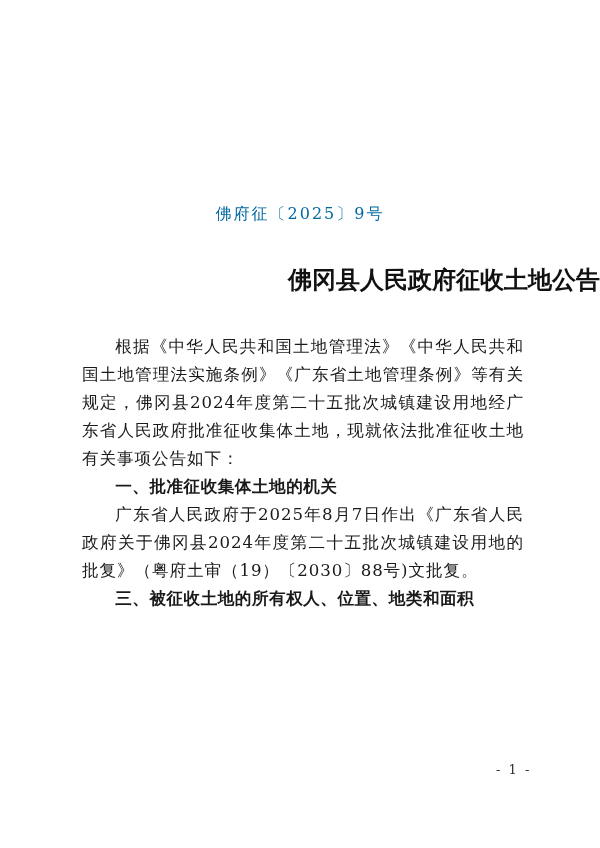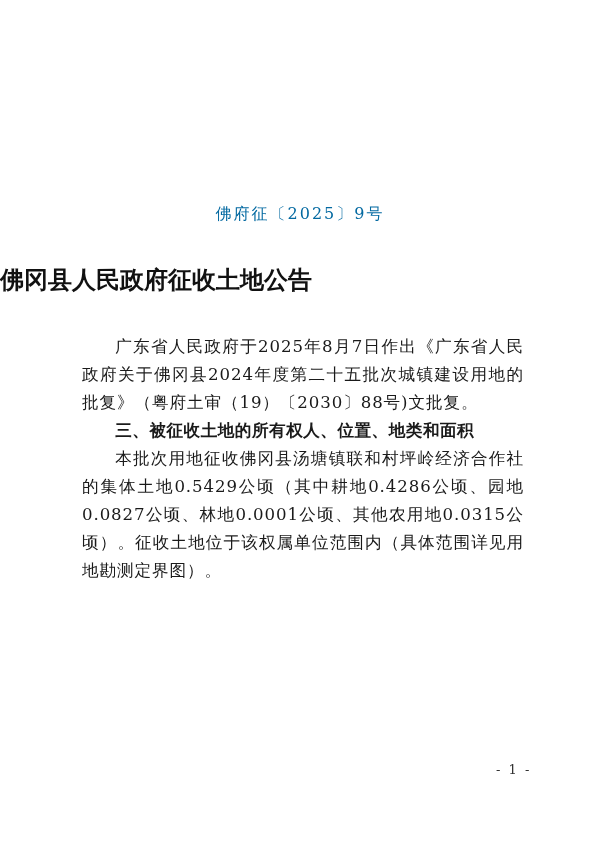--- a/index.html
+++ b/index.html
@@ -1,36 +1,37 @@
 <!DOCTYPE html>
 <html><head>
 <meta charset="utf-8">
 <style>
   html, body { margin: 0; padding: 0; background: #ffffff; }
   body { width: 600px; height: 848px; position: relative; overflow: hidden;
          font-family: "DejaVu Serif", "Liberation Serif", serif; color: #1a1a1a; }
   .page { position: absolute; left: 0; top: 0; width: 600px; height: 848px; background: #fff; }
   .doc-number { position: absolute; top: 204px; left: 0; width: 600px; text-align: center;
                 font-size: 16px; letter-spacing: 2px; color: #0369a1; }
-  .doc-title { position: absolute; top: 264px; left: 0; width: 600px; text-align: left;
+  .doc-title { position: absolute; top: 264px; left: 0; width: 600px; text-align: right;
                font-size: 24px; font-weight: bold; letter-spacing: 0px; color: #111; }
   .body { position: absolute; top: 333px; left: 82px; width: 442px; font-size: 16.6px;
           line-height: 28px; text-align: justify; }
   .para { margin: 0; text-indent: 2em; letter-spacing: 0.9px; }
   .heading { margin: 0; text-indent: 2em; font-family: "DejaVu Sans", "Liberation Sans", sans-serif;
              font-weight: bold; letter-spacing: 0.5px; font-size: 16.6px; }
   .page-number { position: absolute; top: 762px; left: 496px; font-size: 13px; color: #333; letter-spacing: 2px; }
 </style>
 </head>
 <body>
 
 <div class="page">
   <div class="doc-number">佛府征〔2025〕9号</div>
   <div class="doc-title">佛冈县人民政府征收土地公告</div>
 
   <div class="body">
+    <p class="para">根据《中华人民共和国土地管理法》《中华人民共和国土地管理法实施条例》《广东省土地管理条例》等有关规定，佛冈县2024年度第二十五批次城镇建设用地经广东省人民政府批准征收集体土地，现就依法批准征收土地有关事项公告如下：</p>
+    <p class="heading">一、批准征收集体土地的机关</p>
     <p class="para">广东省人民政府于2025年8月7日作出《广东省人民政府关于佛冈县2024年度第二十五批次城镇建设用地的批复》（粤府土审（19）〔2030〕88号)文批复。</p>
     <p class="heading">三、被征收土地的所有权人、位置、地类和面积</p>
-    <p class="para">本批次用地征收佛冈县汤塘镇联和村坪岭经济合作社的集体土地0.5429公顷（其中耕地0.4286公顷、园地0.0827公顷、林地0.0001公顷、其他农用地0.0315公顷）。征收土地位于该权属单位范围内（具体范围详见用地勘测定界图）。</p>
   </div>
 
   <div class="page-number">- 1 -</div>
 </div>
 
 </body></html>

